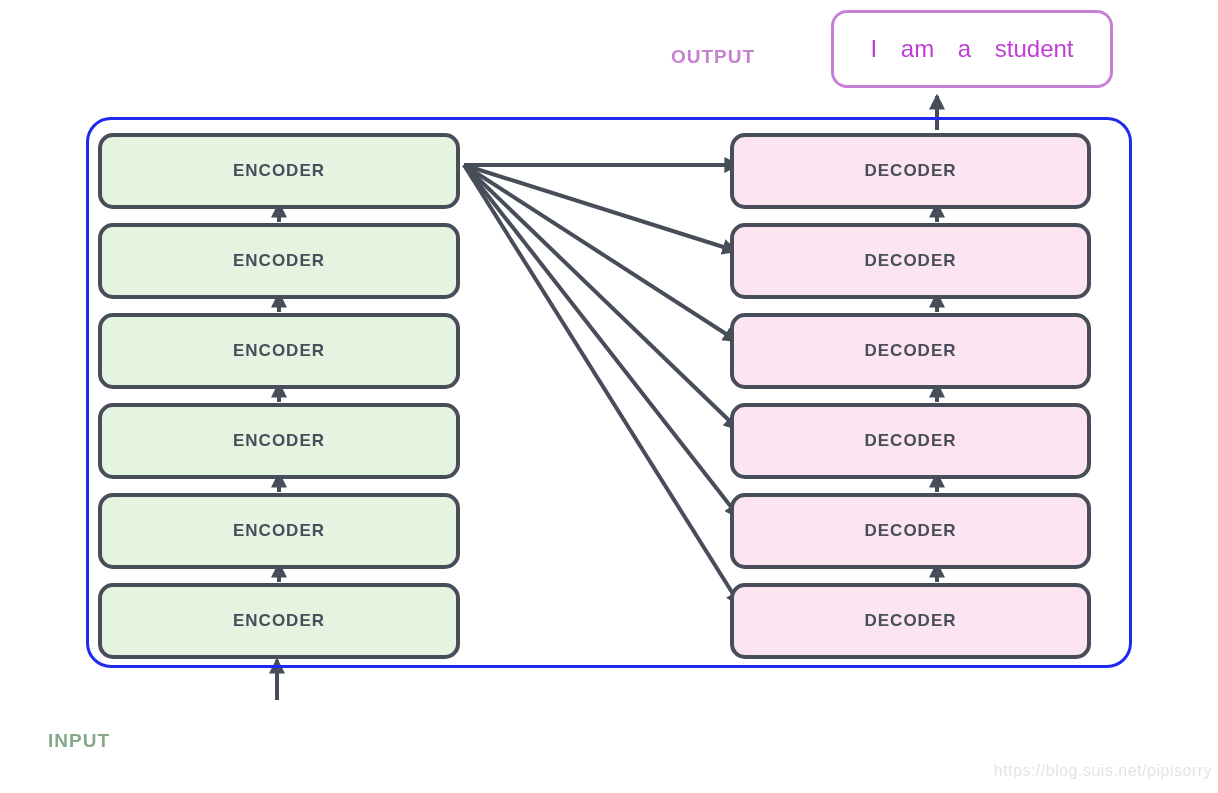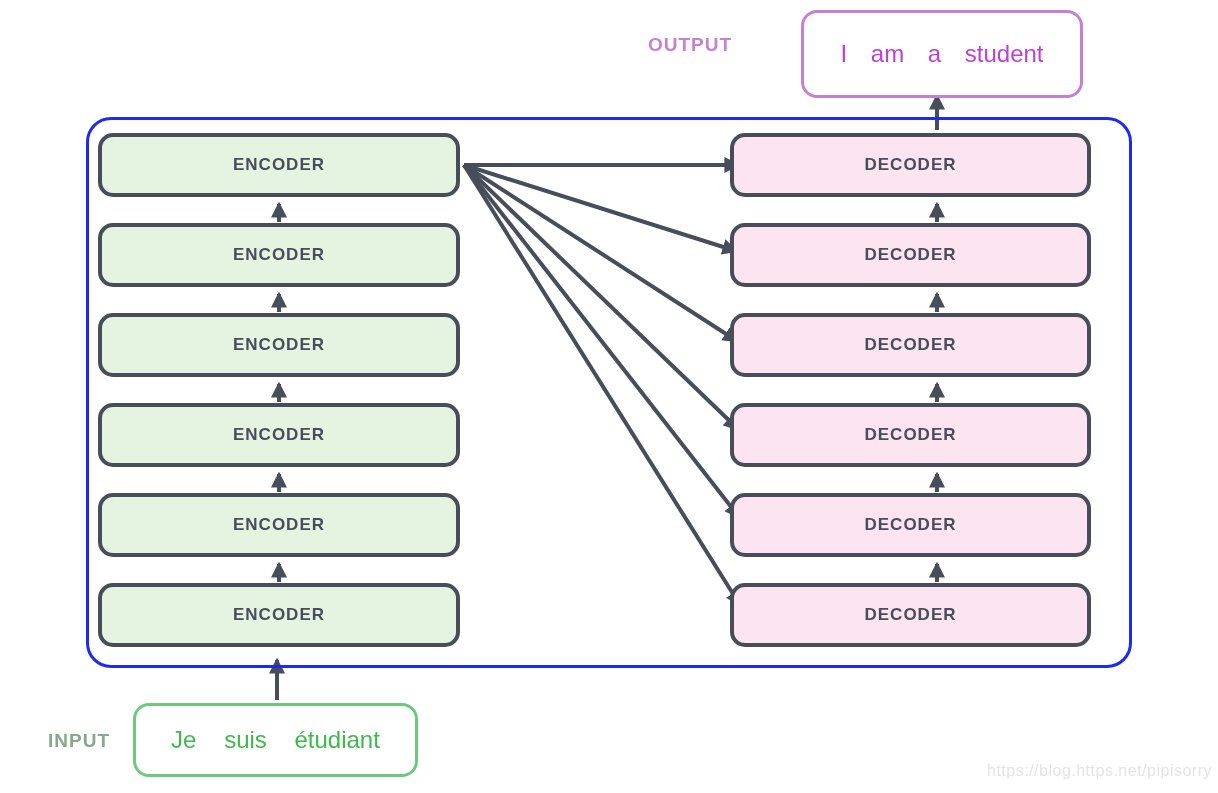--- a/index.html
+++ b/index.html
@@ -34,21 +34,21 @@
   .outer-box {
     position: absolute;
     left: 86px; top: 117px;
     width: 1046px; height: 551px;
     border: 3px solid var(--blue, #1f2af0);
     border-radius: 25px;
     background: transparent;
   }
   .block {
     position: absolute;
-    height: 64px;
+    height: 76px;
     border: 4px solid var(--slate, #474d59);
     border-radius: 15px;
     display: flex;
     align-items: center;
     justify-content: center;
     font-weight: bold;
     font-size: 17px;
     letter-spacing: 1px;
     color: var(--slate, #474d59);
   }
@@ -57,43 +57,43 @@
   .io-box {
     position: absolute;
     display: flex;
     align-items: center;
     justify-content: center;
     border-radius: 16px;
     font-size: 24px;
     background: #ffffff;
   }
   .output-box {
-    left: 801px; top: 10px;
-    width: 282px; height: 88px;
+    left: 831px; top: 10px;
+    width: 282px; height: 78px;
     border: 3px solid var(--purple-border, #c77fd6);
     color: var(--purple-text, #bf3ed4);
     word-spacing: 17px;
   }
   .input-box {
     left: 133px; top: 703px;
     width: 285px; height: 74px;
     border: 3px solid var(--green-border, #6ec97e);
     color: var(--green-text, #3cba4c);
     word-spacing: 21px;
   }
   .io-label {
     position: absolute;
     font-weight: bold;
     font-size: 19px;
     letter-spacing: 1px;
   }
   .output-label {
-    left: 648px; top: 34px;
+    left: 648px; top: 46px;
     width: 130px;
-    text-align: left;
+    text-align: center;
     color: var(--purple-label, #c583cf);
   }
   .input-label {
     left: 44px; top: 730px;
     width: 70px;
     text-align: center;
     color: var(--green-label, #85a98b);
   }
   .watermark {
     position: absolute;
@@ -155,19 +155,16 @@
   <div class="block decoder" style="top:403px">DECODER</div>
   <div class="block decoder" style="top:493px">DECODER</div>
   <div class="block decoder" style="top:583px">DECODER</div>
 
   <div class="io-label output-label">OUTPUT</div>
   <div class="io-box output-box">
     <span>I am a student</span>
   </div>
 
   <div class="io-label input-label">INPUT</div>
-  <div class="io-box input-box">
-    <span>Je suis étudiant</span>
-  </div>
 
-  <div class="watermark">https://blog.https.net/pipisorry</div>
+  <div class="watermark">https://blog.suis.net/pipisorry</div>
 
 </div>
 
 </body></html>

